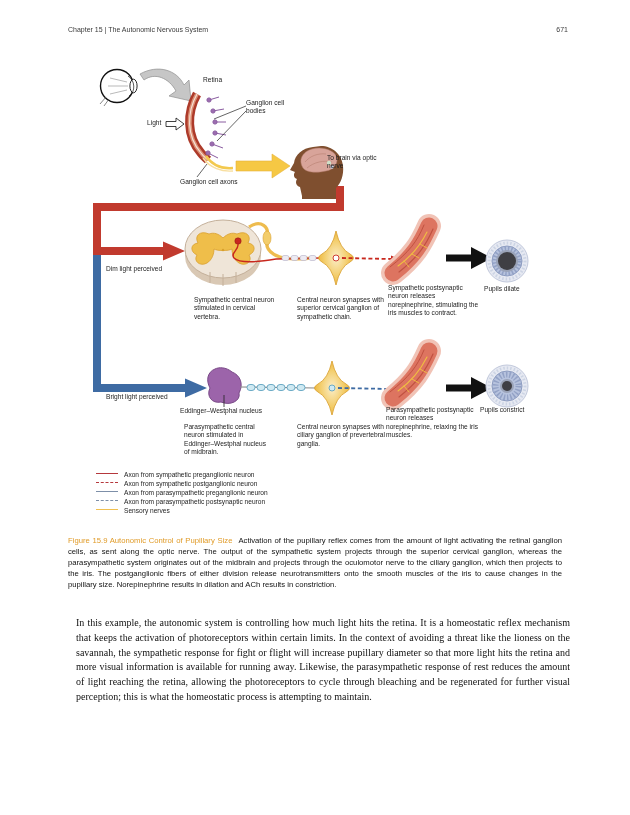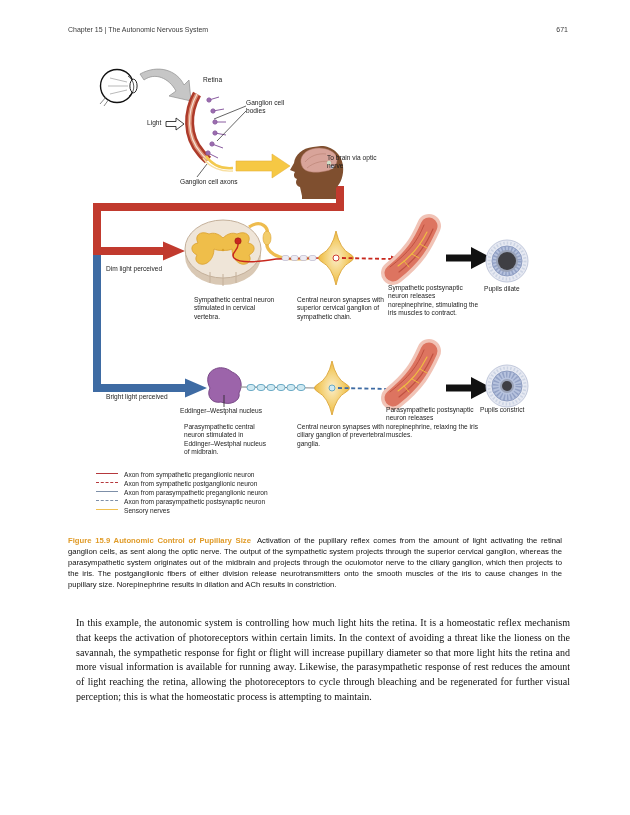--- a/index.html
+++ b/index.html
@@ -26,21 +26,21 @@
   .sw.dash { border-top-style:dashed; }
   .c-red { border-color:#b5383c; }
   .c-blue { border-color:#7d8fa8; }
   .c-yellow { border-color:#f0c050; }
   .ltext { font-size:6.6px; line-height:9px; color:#1d1d1d; }
 
   .caption {
     position:absolute; left:68px; top:535px; width:494px;
     font-size:7.7px; line-height:1.43; text-align:justify; color:#111;
   }
-  .caption .cap-head { font-weight:bold; color:#e09b28; padding-right:6px; }
+  .caption .cap-head { font-weight:normal; color:#e09b28; padding-right:6px; }
 
   .bodytext {
     position:absolute; left:76px; top:616px; width:494px;
     font-family:Liberation Serif, serif;
     font-size:10px; line-height:1.48; text-align:justify; color:#111;
   }
 </style>
 </head>
 <body>
 

